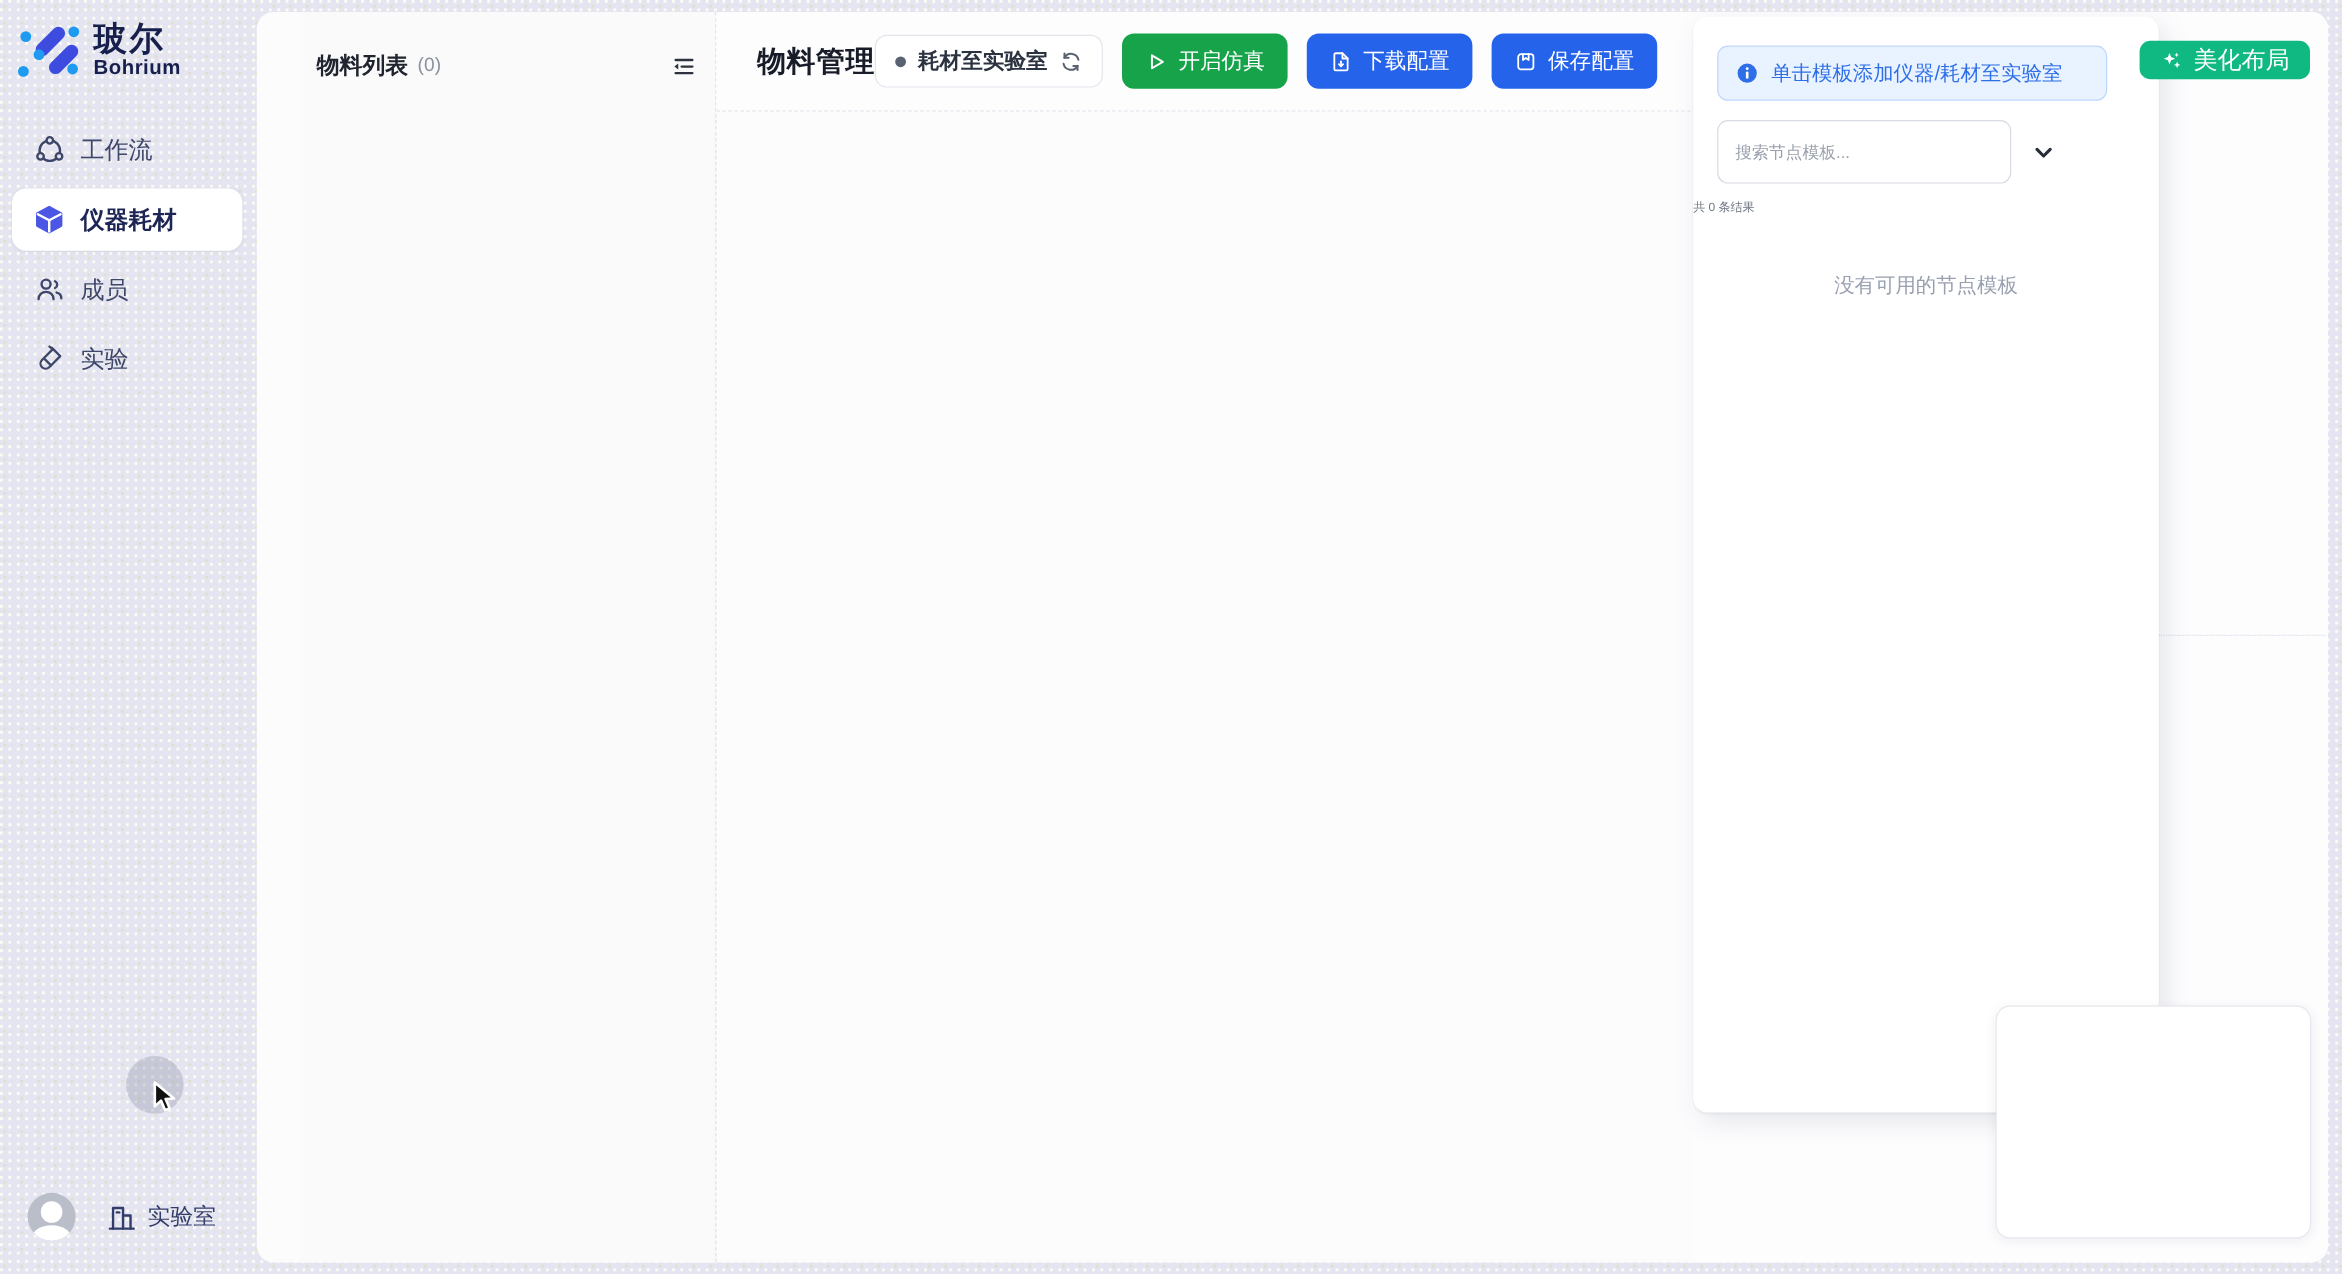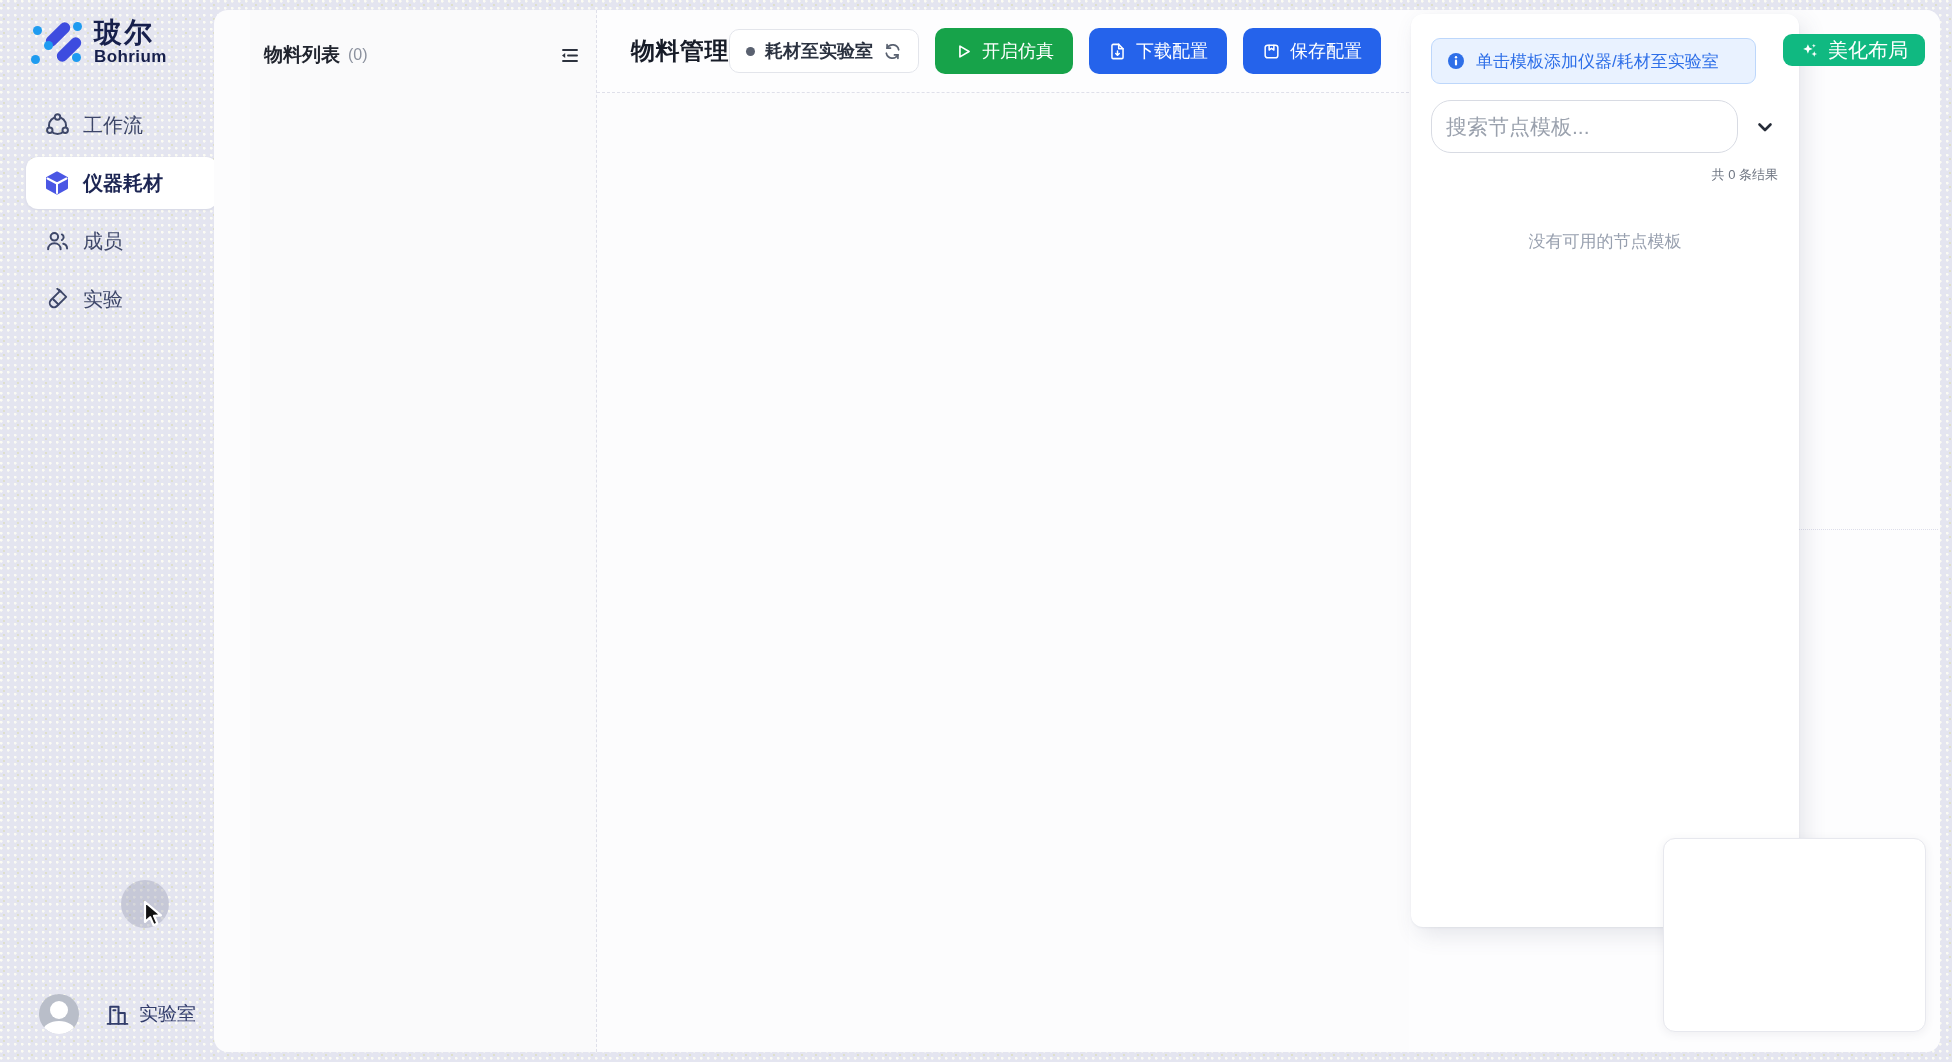--- a/index.html
+++ b/index.html
@@ -10,21 +10,21 @@
     background-color:#e4e5f0;
     background-image:
       radial-gradient(circle at 1.2px 1.2px, #fbfbf3 1.15px, transparent 1.65px),
       radial-gradient(circle at 1px 1px, rgba(214,214,140,.38) 1px, transparent 1.5px);
     background-size:7px 7px, 14px 14px;
     background-position:0 0, 3px 4px;
     color:#1f2430;
   }
 
   
-  .sidebar { position:absolute; left:16px; top:0; width:214px; height:100%; }
+  .sidebar { position:absolute; left:0; top:0; width:214px; height:100%; }
   .logo { display:flex; align-items:center; gap:12px; padding:18px 0 0 14px; }
   .logo-mark { position:relative; width:52px; height:46px; flex:none; }
   .logo-mark .dot { position:absolute; width:9px; height:9px; border-radius:50%; background:#1e9bf0; }
   .logo-mark .bar { position:absolute; width:30px; height:11px; border-radius:6px; background:#3d4cdf; transform:rotate(-45deg); }
   .logo-text-zh { font-size:28px; font-weight:700; color:#17204c; letter-spacing:2px; line-height:1.05; }
   .logo-text-en { font-size:17px; font-weight:700; color:#17204c; letter-spacing:.4px; }
 
   .nav { margin-top:32px; padding:0 12px 0 10px; display:flex; flex-direction:column; gap:6px; }
   .nav-item { display:flex; align-items:center; gap:13px; height:52px; padding-left:18px;
               border-radius:12px; font-size:20px; color:#3e4769; cursor:pointer; }
@@ -73,26 +73,26 @@
   .canvas { flex:1; position:relative; background:#fdfdfe; min-height:0; }
   .helper-hline { position:absolute; top:519px; left:390px; right:2px; border-top:1px dotted #dddeea; }
   .helper-vline { position:absolute; left:952px; top:335px; height:290px; border-left:1px dotted #dddeea; }
 
   .tpl-panel { position:absolute; left:2px; top:4px; width:388px; height:913px; background:#fff;
                border-radius:12px; box-shadow:6px 8px 22px rgba(70,75,110,.13), 0 1px 2px rgba(70,75,110,.08); }
   .banner { margin:24px 20px 0; width:325px; height:46px; display:flex; align-items:center; gap:11px;
             padding:0 15px; background:#e9f2ff; border:1px solid #bdd7fb; border-radius:9px; }
   .banner-text { font-size:17px; color:#2e6fe8; white-space:nowrap; }
   .search-row { margin:16px 20px 0; display:flex; align-items:center; }
-  .search-input { width:307px; height:53px; border:1px solid #d8dbe3; border-radius:20px; padding:0 14px;
-                  font-size:21px; color:#2b3240; background:#fff; outline:none; font-family:inherit; }
+  .search-input { width:245px; height:53px; border:1px solid #d8dbe3; border-radius:9px; padding:0 14px;
+                  font-size:14px; color:#2b3240; background:#fff; outline:none; font-family:inherit; }
   .search-input::placeholder { color:#9aa1ad; }
   .chevron-btn { margin-left:15px; width:24px; height:24px; display:flex; align-items:center; justify-content:center;
                  color:#262c38; cursor:pointer; }
-  .result-count { margin-top:13px; padding-right:21px; text-align:right; font-size:13px; color:#6e7582; }
+  .result-count { margin-top:13px; padding-right:21px; font-size:10px; color:#6e7582; }
   .empty-text { margin-top:46px; text-align:center; font-size:17px; color:#98a0af; }
 
   .beautify-btn { position:absolute; top:24px; right:15px; height:32px; display:flex; align-items:center; gap:9px;
                   padding:0 17px; background:#10b981; border:none; border-radius:9px; color:#fff;
                   font-size:20px; font-weight:500; cursor:pointer; font-family:inherit; }
 
   .minimap { position:absolute; right:14px; bottom:20px; width:263px; height:194px; background:#fff;
              border:1px solid #e7e8ee; border-radius:12px; box-shadow:0 2px 10px rgba(60,65,95,.08); }
 
   svg { display:block; }

